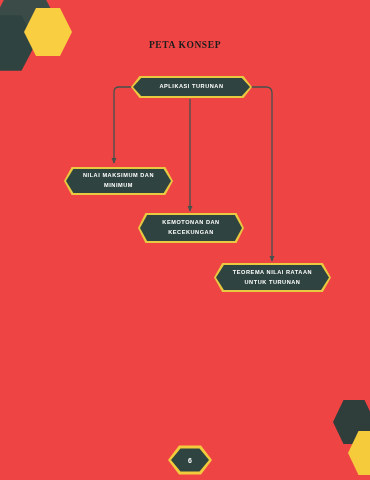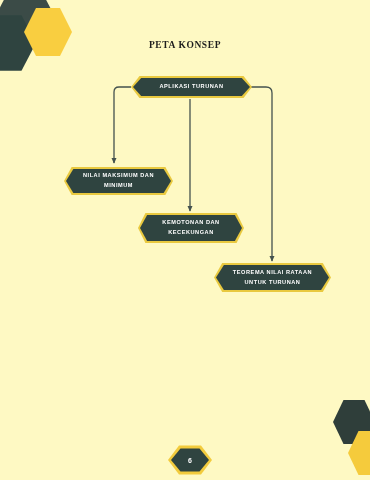--- a/index.html
+++ b/index.html
@@ -7,21 +7,21 @@
     padding: 0;
     background: #ffffff;
   }
   body {
     font-family: "Liberation Sans", sans-serif;
   }
   #page {
     position: relative;
     width: 370px;
     height: 480px;
-    background: #fef9c3;
+    background: #ef4444;
     overflow: hidden;
   }
 
   
   .hex {
     position: absolute;
     clip-path: polygon(25% 2%, 75% 2%, 100% 50%, 75% 98%, 25% 98%, 0% 50%);
   }
 
   

